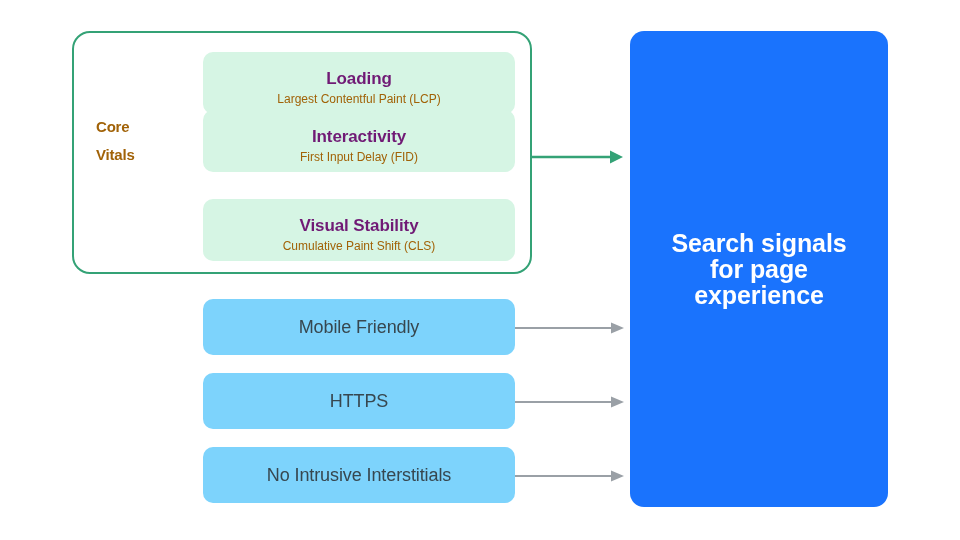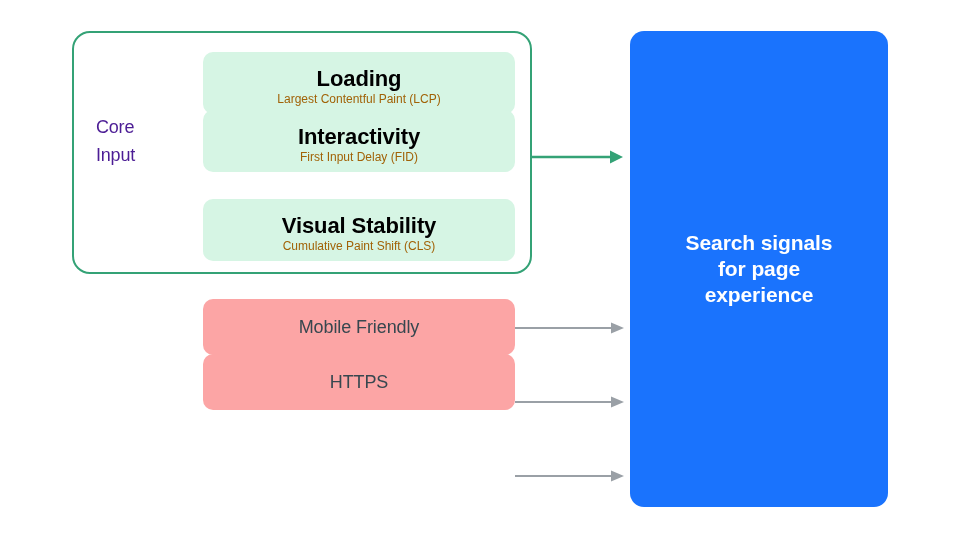--- a/index.html
+++ b/index.html
@@ -29,23 +29,23 @@
     border: 2px solid #34A276;
     border-radius: 18px;
     background: #ffffff;
   }
 
   .cwv-label {
     position: absolute;
     left: 96px;
     top: 113px;
     width: 100px;
-    color: #4c1d95;
-    font-size: 18px;
-    font-weight: normal;
+    color: #a16207;
+    font-size: 15px;
+    font-weight: bold;
     line-height: 28px;
     letter-spacing: -0.2px;
   }
 
   
   .metric-card {
     position: absolute;
     left: 203px;
     width: 312px;
     height: 62px;
@@ -54,49 +54,49 @@
     display: flex;
     flex-direction: column;
     align-items: center;
     justify-content: center;
   }
   .metric-card.c1 { top: 52px; }
   .metric-card.c2 { top: 110px; }
   .metric-card.c3 { top: 199px; }
 
   .metric-title {
-    font-size: 22px;
+    font-size: 17px;
     font-weight: bold;
-    color: #000000;
+    color: #701a75;
     letter-spacing: -0.1px;
     line-height: 22px;
     margin-top: 8px;
   }
   .metric-sub {
     font-size: 12px;
     font-weight: normal;
     color: #a16207;
     line-height: 16px;
     margin-top: 1px;
   }
 
   
   .grey-card {
     position: absolute;
     left: 203px;
     width: 312px;
     height: 56px;
-    background: #fca5a5;
+    background: #7dd3fc;
     border-radius: 10px;
     display: flex;
     align-items: center;
     justify-content: center;
   }
   .grey-card.g1 { top: 299px; }
-  .grey-card.g2 { top: 354px; }
+  .grey-card.g2 { top: 373px; }
   .grey-card.g3 { top: 447px; }
 
   .grey-label {
     font-size: 18px;
     color: #37474F;
     letter-spacing: -0.1px;
   }
 
   
   .blue-panel {
@@ -106,21 +106,21 @@
     width: 258px;
     height: 476px;
     background: #1A73FD;
     border-radius: 14px;
     display: flex;
     align-items: center;
     justify-content: center;
   }
   .blue-text {
     color: #ffffff;
-    font-size: 21px;
+    font-size: 25px;
     font-weight: bold;
     text-align: center;
     line-height: 26px;
     letter-spacing: -0.1px;
     white-space: pre-line;
   }
 
   
   .arrow-svg {
     position: absolute;
@@ -134,21 +134,21 @@
 </head>
 <body>
 
 <div id="canvas">
 
   <div class="cwv-group">
   </div>
 
   <div class="cwv-label">
     <div>Core</div>
-    <div>Input</div>
+    <div>Vitals</div>
   </div>
 
   <div class="metric-card c1">
     <div class="metric-title">Loading</div>
     <div class="metric-sub">Largest Contentful Paint (LCP)</div>
   </div>
 
   <div class="metric-card c2">
     <div class="metric-title">Interactivity</div>
     <div class="metric-sub">First Input Delay (FID)</div>
@@ -160,20 +160,23 @@
   </div>
 
   <div class="grey-card g1">
     <div class="grey-label">Mobile Friendly</div>
   </div>
 
   <div class="grey-card g2">
     <div class="grey-label">HTTPS</div>
   </div>
 
+  <div class="grey-card g3">
+    <div class="grey-label">No Intrusive Interstitials</div>
+  </div>
 
   <svg class="arrow-svg arrow-green" viewBox="0 0 96 34">
     <line x1="0" y1="17" x2="80" y2="17" stroke="#34A276" stroke-width="2.5"></line>
     <polygon points="80,10.5 93,17 80,23.5" fill="#34A276"></polygon>
   </svg>
 
   <svg class="arrow-svg arrow-grey-1" viewBox="0 0 111 30">
     <line x1="0" y1="15" x2="96" y2="15" stroke="#9AA0A6" stroke-width="2"></line>
     <polygon points="96,9.5 109,15 96,20.5" fill="#9AA0A6"></polygon>
   </svg>

